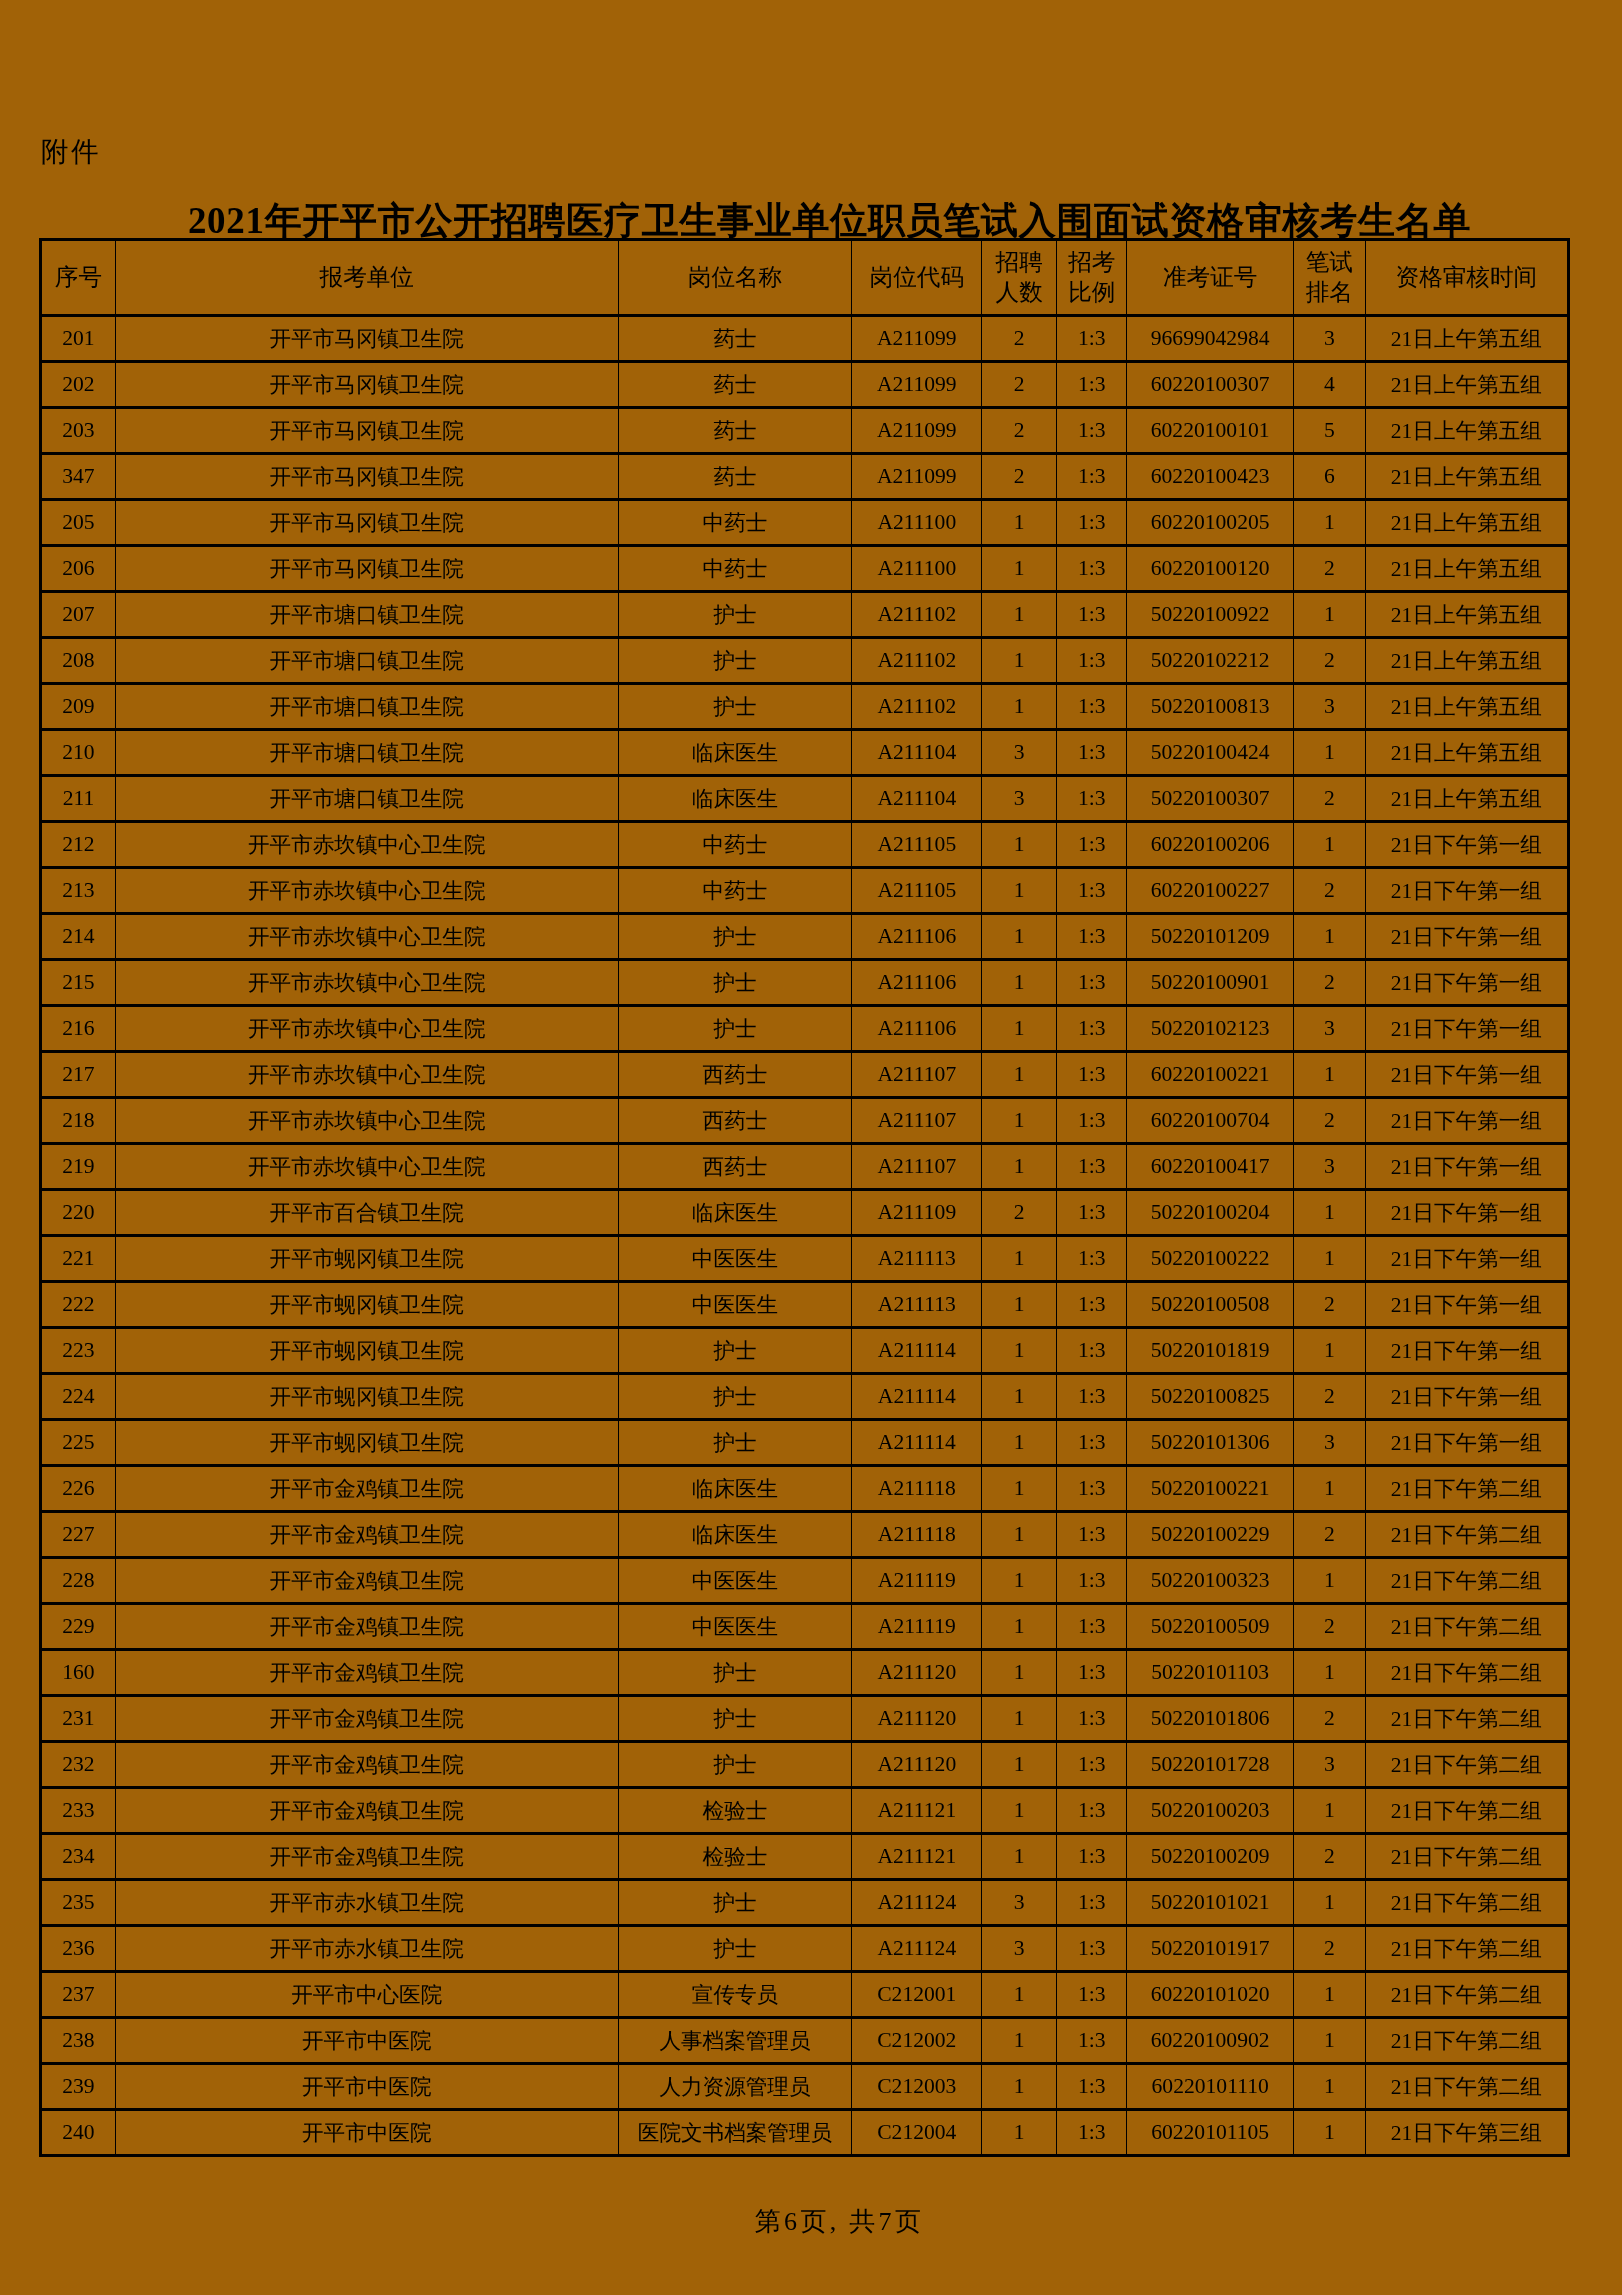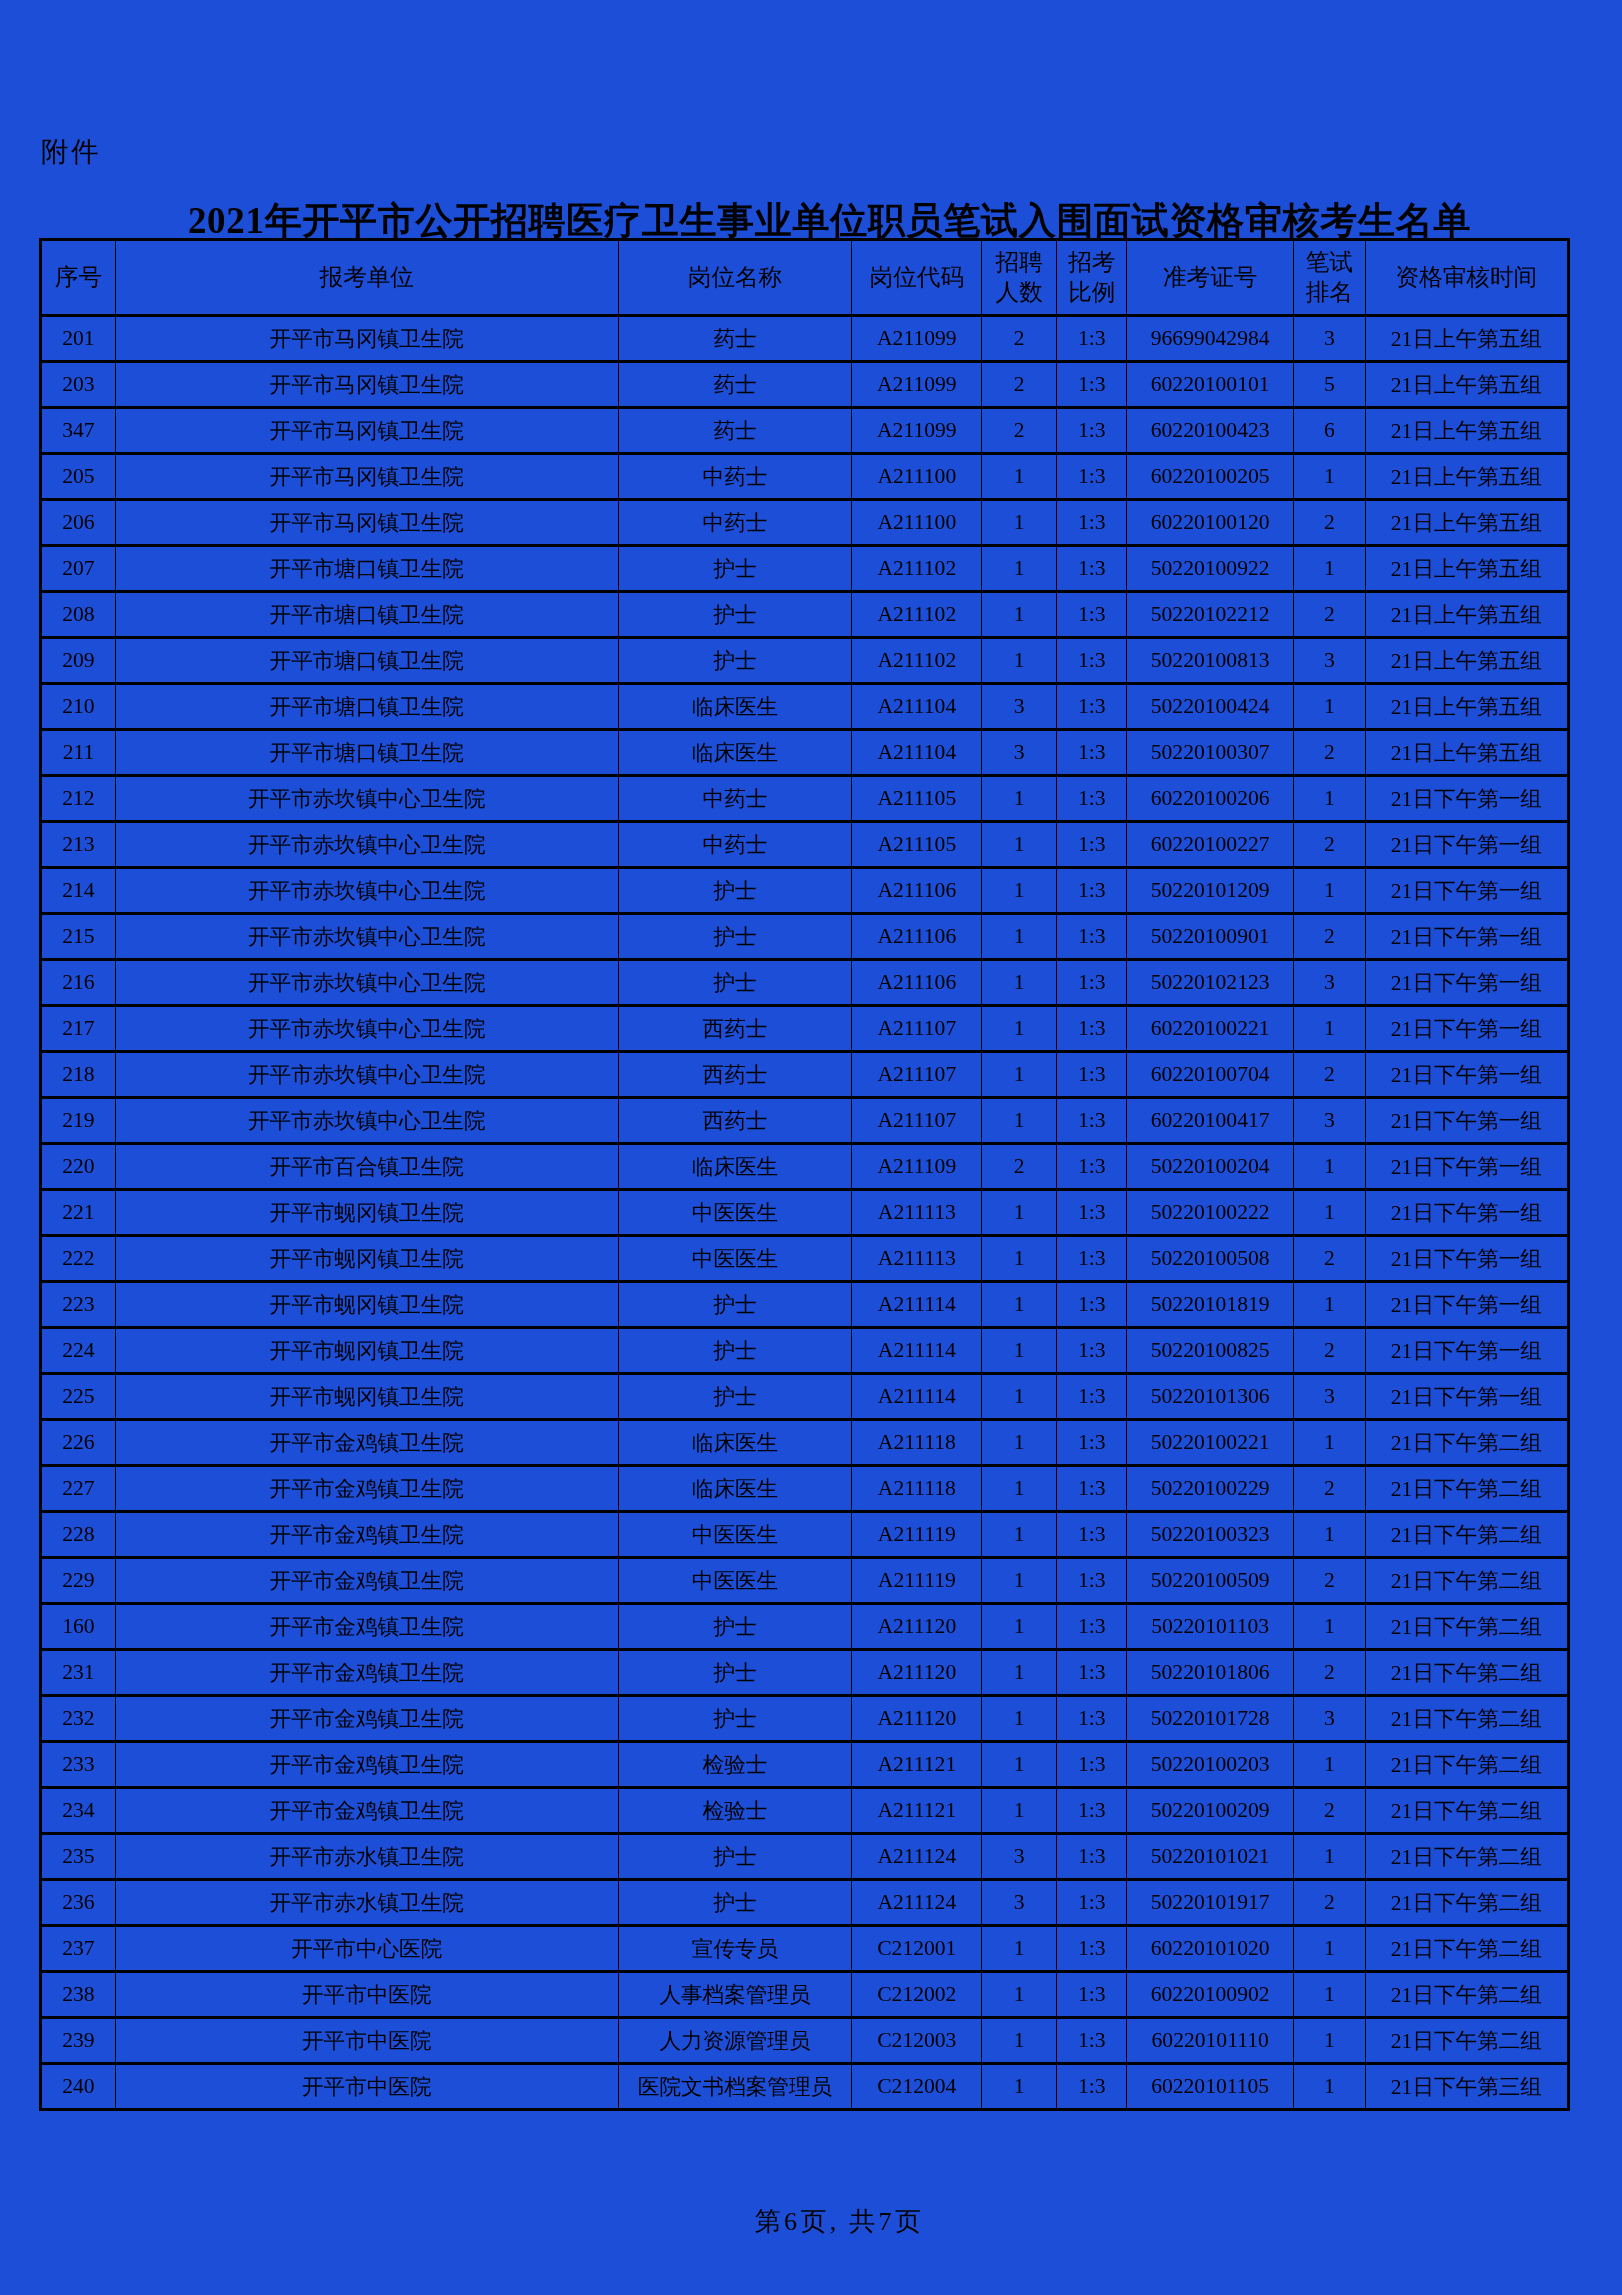--- a/index.html
+++ b/index.html
@@ -6,21 +6,21 @@
     margin: 0;
     padding: 0;
     background: #ffffff;
     color: #000000;
     font-family: "Liberation Serif", "DejaVu Serif", serif;
   }
   .page {
     position: relative;
     width: 1623px;
     height: 2295px;
-    background: #1d4ed8;
+    background: #a16207;
     overflow: hidden;
   }
   .attachment {
     position: absolute;
     top: 134px;
     left: 41px;
     font-size: 27.5px;
     letter-spacing: 2.6px;
   }
   .title {
@@ -121,20 +121,31 @@
           <td>开平市马冈镇卫生院</td>
           <td>药士</td>
           <td>A211099</td>
           <td>2</td>
           <td>1:3</td>
           <td>96699042984</td>
           <td>3</td>
           <td>21日上午第五组</td>
         </tr>
         <tr>
+          <td>202</td>
+          <td>开平市马冈镇卫生院</td>
+          <td>药士</td>
+          <td>A211099</td>
+          <td>2</td>
+          <td>1:3</td>
+          <td>60220100307</td>
+          <td>4</td>
+          <td>21日上午第五组</td>
+        </tr>
+        <tr>
           <td>203</td>
           <td>开平市马冈镇卫生院</td>
           <td>药士</td>
           <td>A211099</td>
           <td>2</td>
           <td>1:3</td>
           <td>60220100101</td>
           <td>5</td>
           <td>21日上午第五组</td>
         </tr>

